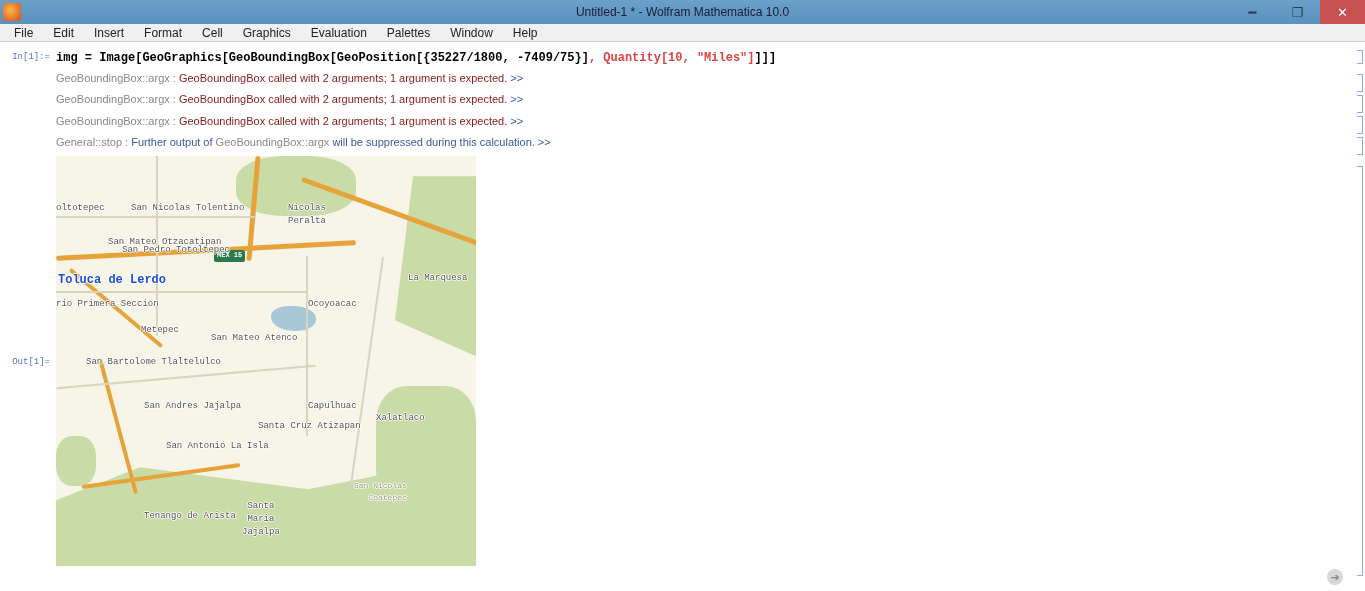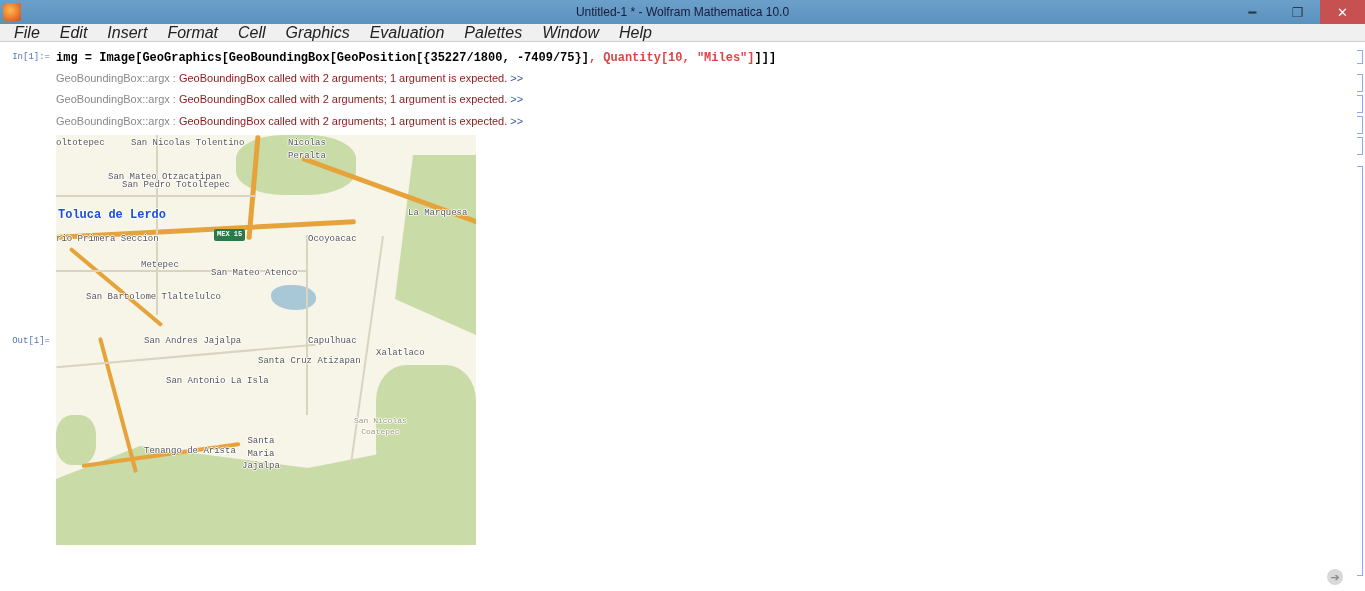--- a/index.html
+++ b/index.html
@@ -15,21 +15,21 @@
     border-radius: 3px;
   }
   .titlebar .title { position: absolute; left: 50%; transform: translateX(-50%); font-size: 12px; color: #1a1a3a; }
   .win-controls { position: absolute; right: 0; top: 0; display: flex; height: 24px; }
   .win-btn { width: 45px; height: 24px; display: flex; align-items: center; justify-content: center; font-size: 13px; color: #2a3a4a; }
   .win-btn.close { background: #c75050; color: #fff; }
   .menubar {
     height: 18px; background: #f0f0f0; border-bottom: 1px solid #d0d0d0;
     display: flex; align-items: center; padding: 0 4px; gap: 0;
   }
-  .menubar span { padding: 2px 10px; font-size: 16px; color: #222; cursor: pointer; font-style: italic; }
+  .menubar span { padding: 2px 10px; font-size: 12px; color: #222; cursor: pointer; }
   .notebook {
     position: relative; padding: 8px 12px 8px 8px; height: calc(591px - 24px - 18px);
     overflow: auto;
   }
   .cell { display: flex; align-items: flex-start; margin-bottom: 2px; position: relative; }
   .cell-label { width: 48px; text-align: right; padding-right: 6px; font-size: 9px; color: #5574b8; font-family: "Courier New", monospace; padding-top: 2px; }
   .cell-content { flex: 1; font-family: "Courier New", monospace; font-size: 12px; line-height: 1.4; }
   .code-line { white-space: pre; font-weight: bold; color: #000; }
   .code-line .func { color: #000; font-weight: bold; margin-top: 24px; }
   .code-line .quantity { color: #d44; font-weight: bold; }
@@ -43,20 +43,21 @@
   .map {
     width: 420px; height: 410px; position: relative;
     background: #f7f4e8; overflow: hidden; border: none;
   }
   .map .green { position: absolute; background: #c9dba6; }
   .map .water { position: absolute; background: #a8c8d8; border-radius: 40% 50% 45% 55%; }
   .map-label {
     position: absolute; font-size: 9px; color: #555; white-space: nowrap;
     text-shadow: 1px 0 #fff, -1px 0 #fff, 0 1px #fff, 0 -1px #fff;
     text-align: center;
+    margin-top: 44px;
   }
   .map-label.big { font-size: 12px; font-weight: bold; color: #1d4ed8; }
   .map .hwy {
     position: absolute; background: #e6a33a; border-radius: 2px;
   }
   .map .road { position: absolute; background: #d8d4c0; }
   .map .shield {
     position: absolute; font-size: 7px; background: #2a7a4a; color: #fff;
     padding: 1px 3px; border-radius: 2px; font-weight: bold;
   }
@@ -120,20 +121,28 @@
       <div class="msg-line">
         <span class="tag">GeoBoundingBox::argx</span><span class="tag"> : </span><span class="msgtxt">GeoBoundingBox called with 2 arguments; 1 argument is expected.</span><span class="link"> &gt;&gt;</span>
       </div>
     </div>
   </div>
   <div class="cell">
     <div class="cell-label"></div>
     <div class="cell-content">
       <div class="msg-line">
         <span class="tag">GeoBoundingBox::argx</span><span class="tag"> : </span><span class="msgtxt">GeoBoundingBox called with 2 arguments; 1 argument is expected.</span><span class="link"> &gt;&gt;</span>
+      </div>
+    </div>
+  </div>
+  <div class="cell">
+    <div class="cell-label"></div>
+    <div class="cell-content">
+      <div class="msg-line">
+        <span class="tag">General::stop</span><span class="tag"> : </span><span class="supp">Further output of </span><span class="grey">GeoBoundingBox::argx</span><span class="supp"> will be suppressed during this calculation.</span><span class="link"> &gt;&gt;</span>
       </div>
     </div>
   </div>
 
   <div class="cell map-out" style="align-items:center;">
     <div class="cell-label" style="align-self:center;">Out[1]=</div>
     <div class="cell-content">
       <div class="map">
 
         <div class="green" style="left:0; bottom:0; width:420px; height:110px; clip-path: polygon(0 40%, 20% 10%, 60% 30%, 100% 0%, 100% 100%, 0 100%);"></div>
@@ -171,21 +180,21 @@
         <div class="map-label" style="left:0px; top:98px;">rio Primera Seccion</div>
         <div class="map-label" style="left:252px; top:98px;">Ocoyoacac</div>
         <div class="map-label" style="left:85px; top:124px;">Metepec</div>
         <div class="map-label" style="left:155px; top:132px;">San Mateo Atenco</div>
         <div class="map-label" style="left:30px; top:156px;">San Bartolome Tlaltelulco</div>
         <div class="map-label" style="left:88px; top:200px;">San Andres Jajalpa</div>
         <div class="map-label" style="left:252px; top:200px;">Capulhuac</div>
         <div class="map-label" style="left:320px; top:212px;">Xalatlaco</div>
         <div class="map-label" style="left:202px; top:220px;">Santa Cruz Atizapan</div>
         <div class="map-label" style="left:110px; top:240px;">San Antonio La Isla</div>
-        <div class="map-label" style="left:298px; top:280px; font-size:8px; color:#9a9a7a; white-space:pre;">San Nicolás
+        <div class="map-label" style="left:298px; top:280px; font-size:8px; color:#9a9a7a; white-space:pre;text-align:right;">San Nicolás
 Coatepec</div>
         <div class="map-label" style="left:88px; top:310px;">Tenango de Arista</div>
         <div class="map-label" style="left:186px; top:300px; white-space:pre;">Santa
 Maria
 Jajalpa</div>
       </div>
     </div>
   </div>
 
   <div class="top-bracket-in">

